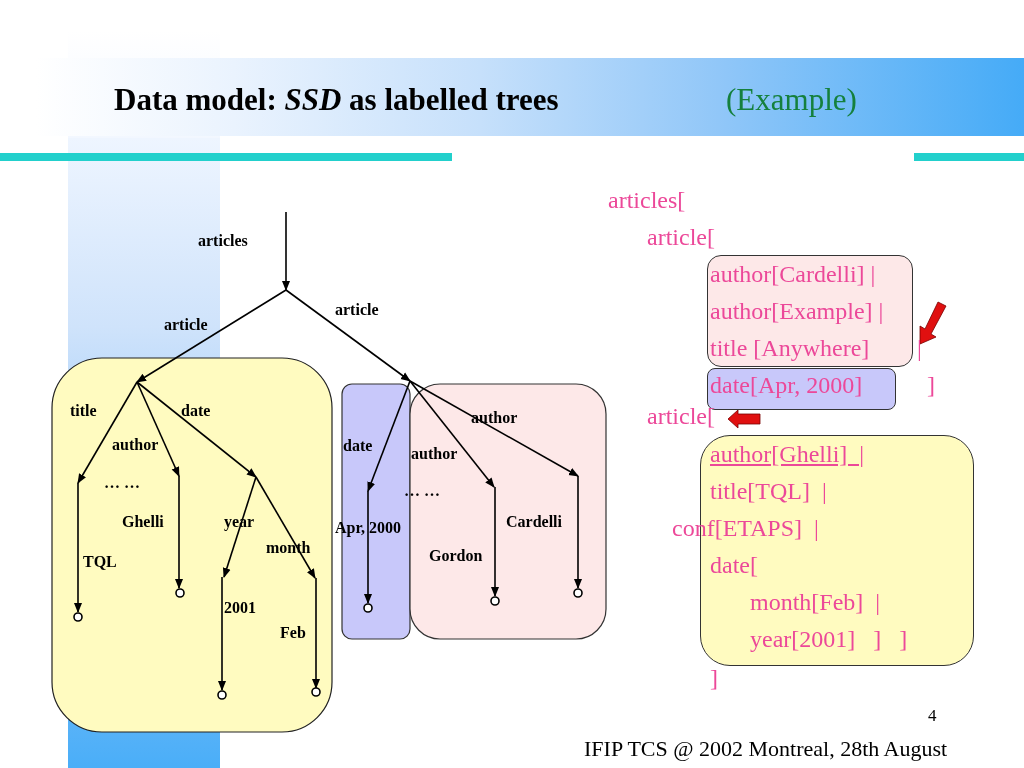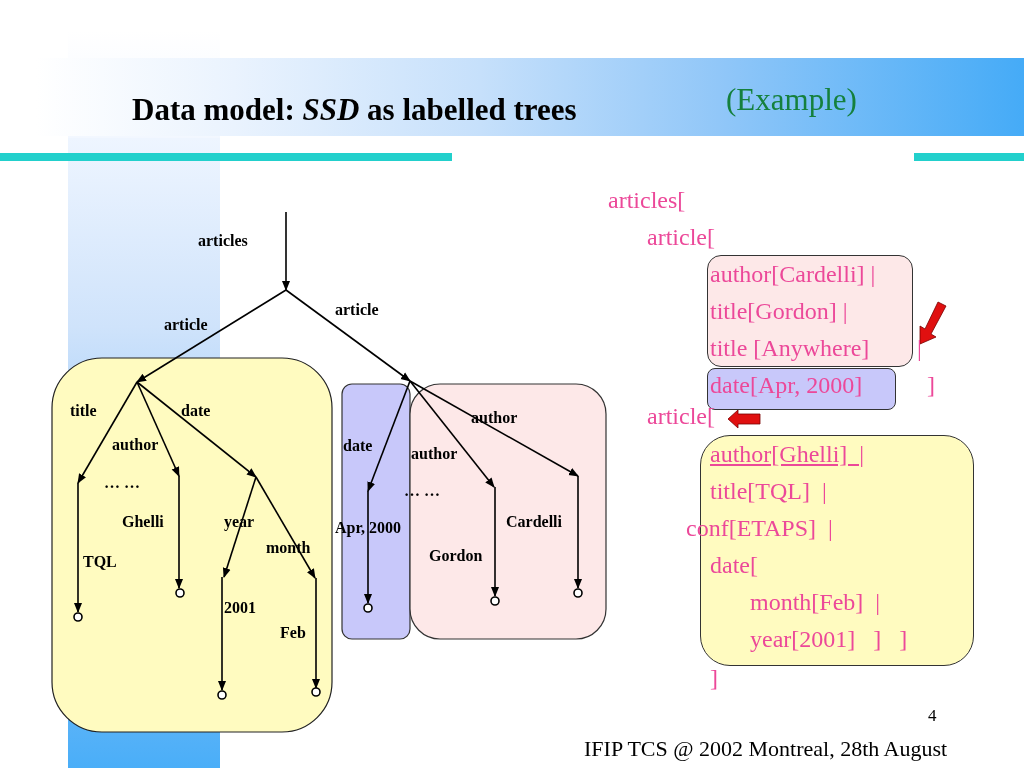--- a/index.html
+++ b/index.html
@@ -1,21 +1,21 @@
 <!DOCTYPE html>
 <html><head>
 <meta charset="utf-8">
 <style>
   html, body { margin:0; padding:0; }
   body { width:1024px; height:768px; position:relative; overflow:hidden; background:#ffffff; font-family:"Liberation Serif", serif; }
   .abs { position:absolute; }
   #bg-col-top { left:68px; top:30px; width:152px; height:110px; background:linear-gradient(#ffffff,#f2f7ff); }
   #bg-col { left:68px; top:138px; width:152px; height:630px; background:linear-gradient(#eef5ff 0%, #cfe3fb 30%, #8cc3f7 65%, #4aaef8 100%); }
   #title-band { left:36px; top:58px; width:988px; height:78px; background:linear-gradient(90deg,#ffffff 0%,#eaf3fe 20%,#c6e0fb 45%,#8fc6f8 70%,#45abf7 100%); }
-  #title { left:132px; top:82px; font-size:31px; font-weight:bold; color:#000; white-space:nowrap;margin-top:10px; }
+  #title { left:114px; top:82px; font-size:31px; font-weight:bold; color:#000; white-space:nowrap; }
   #title i { font-style:italic; }
   #title-example { left:726px; top:82px; font-size:31px; color:#15803d; }
   .rule { height:8px; background:#22d0cc; }
   #rule-left { left:0; top:153px; width:452px; }
   #rule-right { left:914px; top:153px; width:110px; }
   svg#tree { left:0; top:0; }
   .lbl { font-family:"Liberation Serif", serif; font-weight:bold; font-size:16px; fill:#000; }
   .code { position:absolute; font-size:24px; color:#ec4899; white-space:pre; line-height:37px; }
   .box { position:absolute; border:1px solid #333; border-radius:14px; }
   #footer-page { left:928px; top:706px; font-size:17px; }
@@ -100,28 +100,28 @@
   <polygon points="728,419 738,410 738,414 760,414 760,424 738,424 738,428" fill="#e01010" stroke="#7a0000" stroke-width="0.8"></polygon>
 </svg>
 
 <div class="box" style="left:707px; top:255px; width:204px; height:110px; background:#fde8e8;"></div>
 <div class="box" style="left:707px; top:368px; width:187px; height:40px; background:#c8c8fa; border-radius:8px;"></div>
 <div class="box" style="left:700px; top:435px; width:272px; height:229px; background:#fffbc0; border-radius:30px;"></div>
 
 <div class="code" style="left:608px; top:182px;">articles[</div>
 <div class="code" style="left:647px; top:219px;">article[</div>
 <div class="code" style="left:710px; top:256px;text-align:center;">author[Cardelli] |</div>
-<div class="code" style="left:710px; top:293px;">title[Gordon] |</div>
+<div class="code" style="left:710px; top:293px;">author[Example] |</div>
 <div class="code" style="left:710px; top:330px;">title [Anywhere]</div>
 <div class="code" style="left:917px; top:330px;">|</div>
 <div class="code" style="left:710px; top:367px;">date[Apr, 2000]</div>
 <div class="code" style="left:927px; top:367px;">]</div>
 <div class="code" style="left:647px; top:398px;">article[</div>
 <div class="code" style="left:710px; top:436px;text-decoration:underline;">author[Ghelli]  |</div>
 <div class="code" style="left:710px; top:473px;">title[TQL]  |</div>
-<div class="code" style="left:686px; top:510px;">conf[ETAPS]  |</div>
+<div class="code" style="left:672px; top:510px;">conf[ETAPS]  |</div>
 <div class="code" style="left:710px; top:547px;">date[</div>
 <div class="code" style="left:750px; top:584px;">month[Feb]  |</div>
 <div class="code" style="left:750px; top:621px;">year[2001]   ]   ]</div>
 <div class="code" style="left:710px; top:660px;">]</div>
 
 <div class="abs" id="footer-page">4</div>
 <div class="abs" id="footer-text">IFIP TCS @ 2002 Montreal, 28th August</div>
 
 </body></html>

